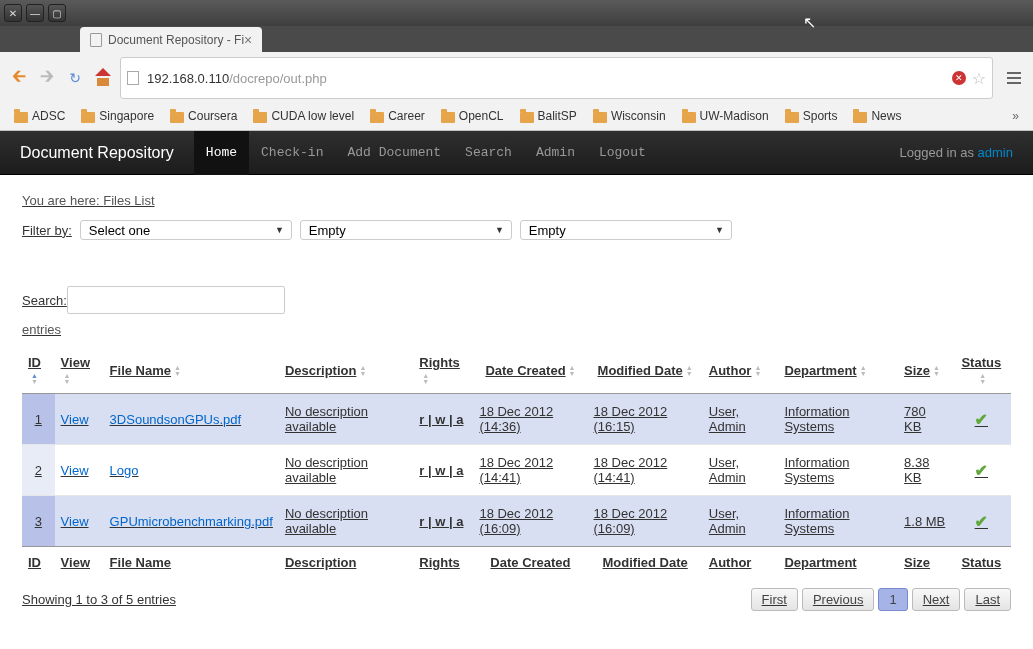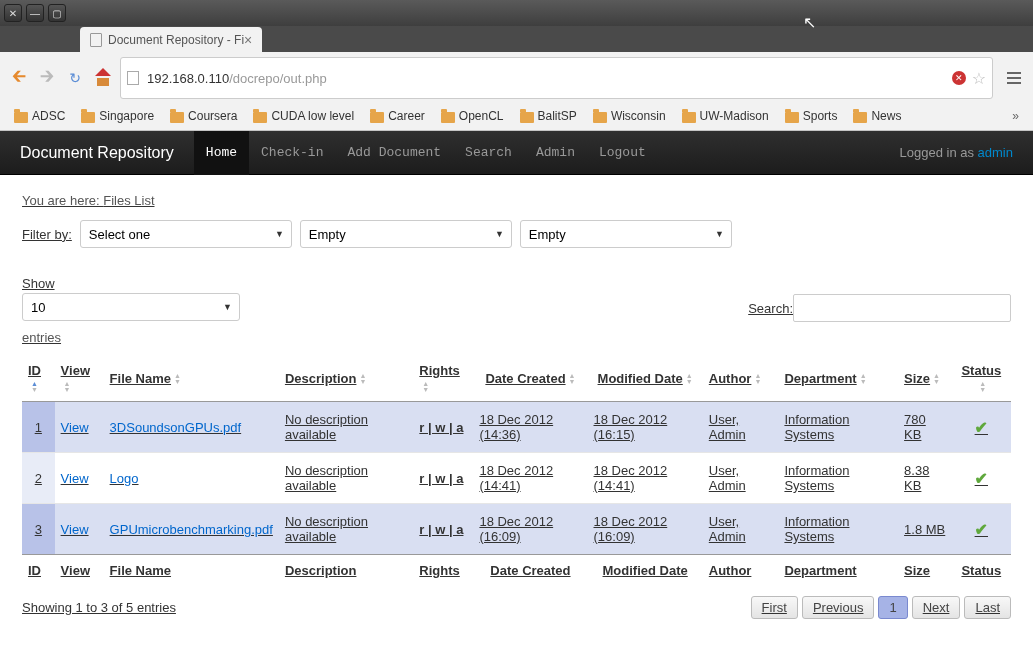--- a/index.html
+++ b/index.html
@@ -42,21 +42,21 @@
 .brand { color: #fff; font-size: 16px; font-weight: normal; margin-right: 20px; }
 .nav-link { color: #999; font-size: 13px; padding: 0 12px; height: 44px; display: flex; align-items: center; cursor: pointer; }
 .nav-link.active { color: #fff; background: #111; }
 .nav-right { margin-left: auto; color: #999; font-size: 13px; }
 .nav-right a { color: #0088cc; }
 
 .content { padding: 18px 22px; text-decoration: underline; }
 .breadcrumb { font-size: 13px; color: #555; margin-bottom: 12px; }
 .filter-row { display: flex; align-items: center; gap: 8px; margin-bottom: 28px; }
 .filter-row label { font-size: 13px; }
-.select { height: 28px; border: 1px solid #ccc; border-radius: 3px; background: #fff; padding: 0 24px 0 8px; font-size: 13px; position: relative; appearance: none; cursor: pointer; }
+.select { height: 20px; border: 1px solid #ccc; border-radius: 3px; background: #fff; padding: 0 24px 0 8px; font-size: 13px; position: relative; appearance: none; cursor: pointer; }
 .sel-wrap { position: relative; display: inline-block; }
 .sel-wrap::after { content: "▼"; position: absolute; right: 8px; top: 50%; transform: translateY(-50%); font-size: 9px; pointer-events: none; color: #333; }
 .sel-wide { width: 212px; }
 
 .toolbar-meta { display: flex; justify-content: space-between; align-items: flex-start; margin-bottom: 2px; }
 .show-block label { display: block; font-size: 13px; margin-bottom: 2px; }
 .search-block { display: flex; align-items: center; gap: 0; margin-top: 18px; }
 .search-block input { height: 28px; width: 218px; border: 1px solid #ccc; border-radius: 2px; padding: 0 6px; font-size: 13px; }
 .entries-label { font-size: 13px; color: #555; margin: 8px 0 10px; }
 
@@ -198,24 +198,20 @@
       </div>
 
       <div class="filter-row">
         <label>Filter by:</label>
         <span class="sel-wrap"><select class="select sel-wide"><option>Select one</option></select></span>
         <span class="sel-wrap"><select class="select sel-wide"><option>Empty</option></select></span>
         <span class="sel-wrap"><select class="select sel-wide"><option>Empty</option></select></span>
       </div>
 
       <div class="toolbar-meta">
-        <div class="show-block">
-          <label>Show</label>
-          <span class="sel-wrap"><select class="select" style="width:218px"><option>10</option></select></span>
-        </div>
         <div class="search-block">
           <label>Search:</label>
           <input type="text" value="" style="">
         </div>
       </div>
       <div class="entries-label">entries</div>
 
       <table>
         <thead>
             <tr id="thead-row">

